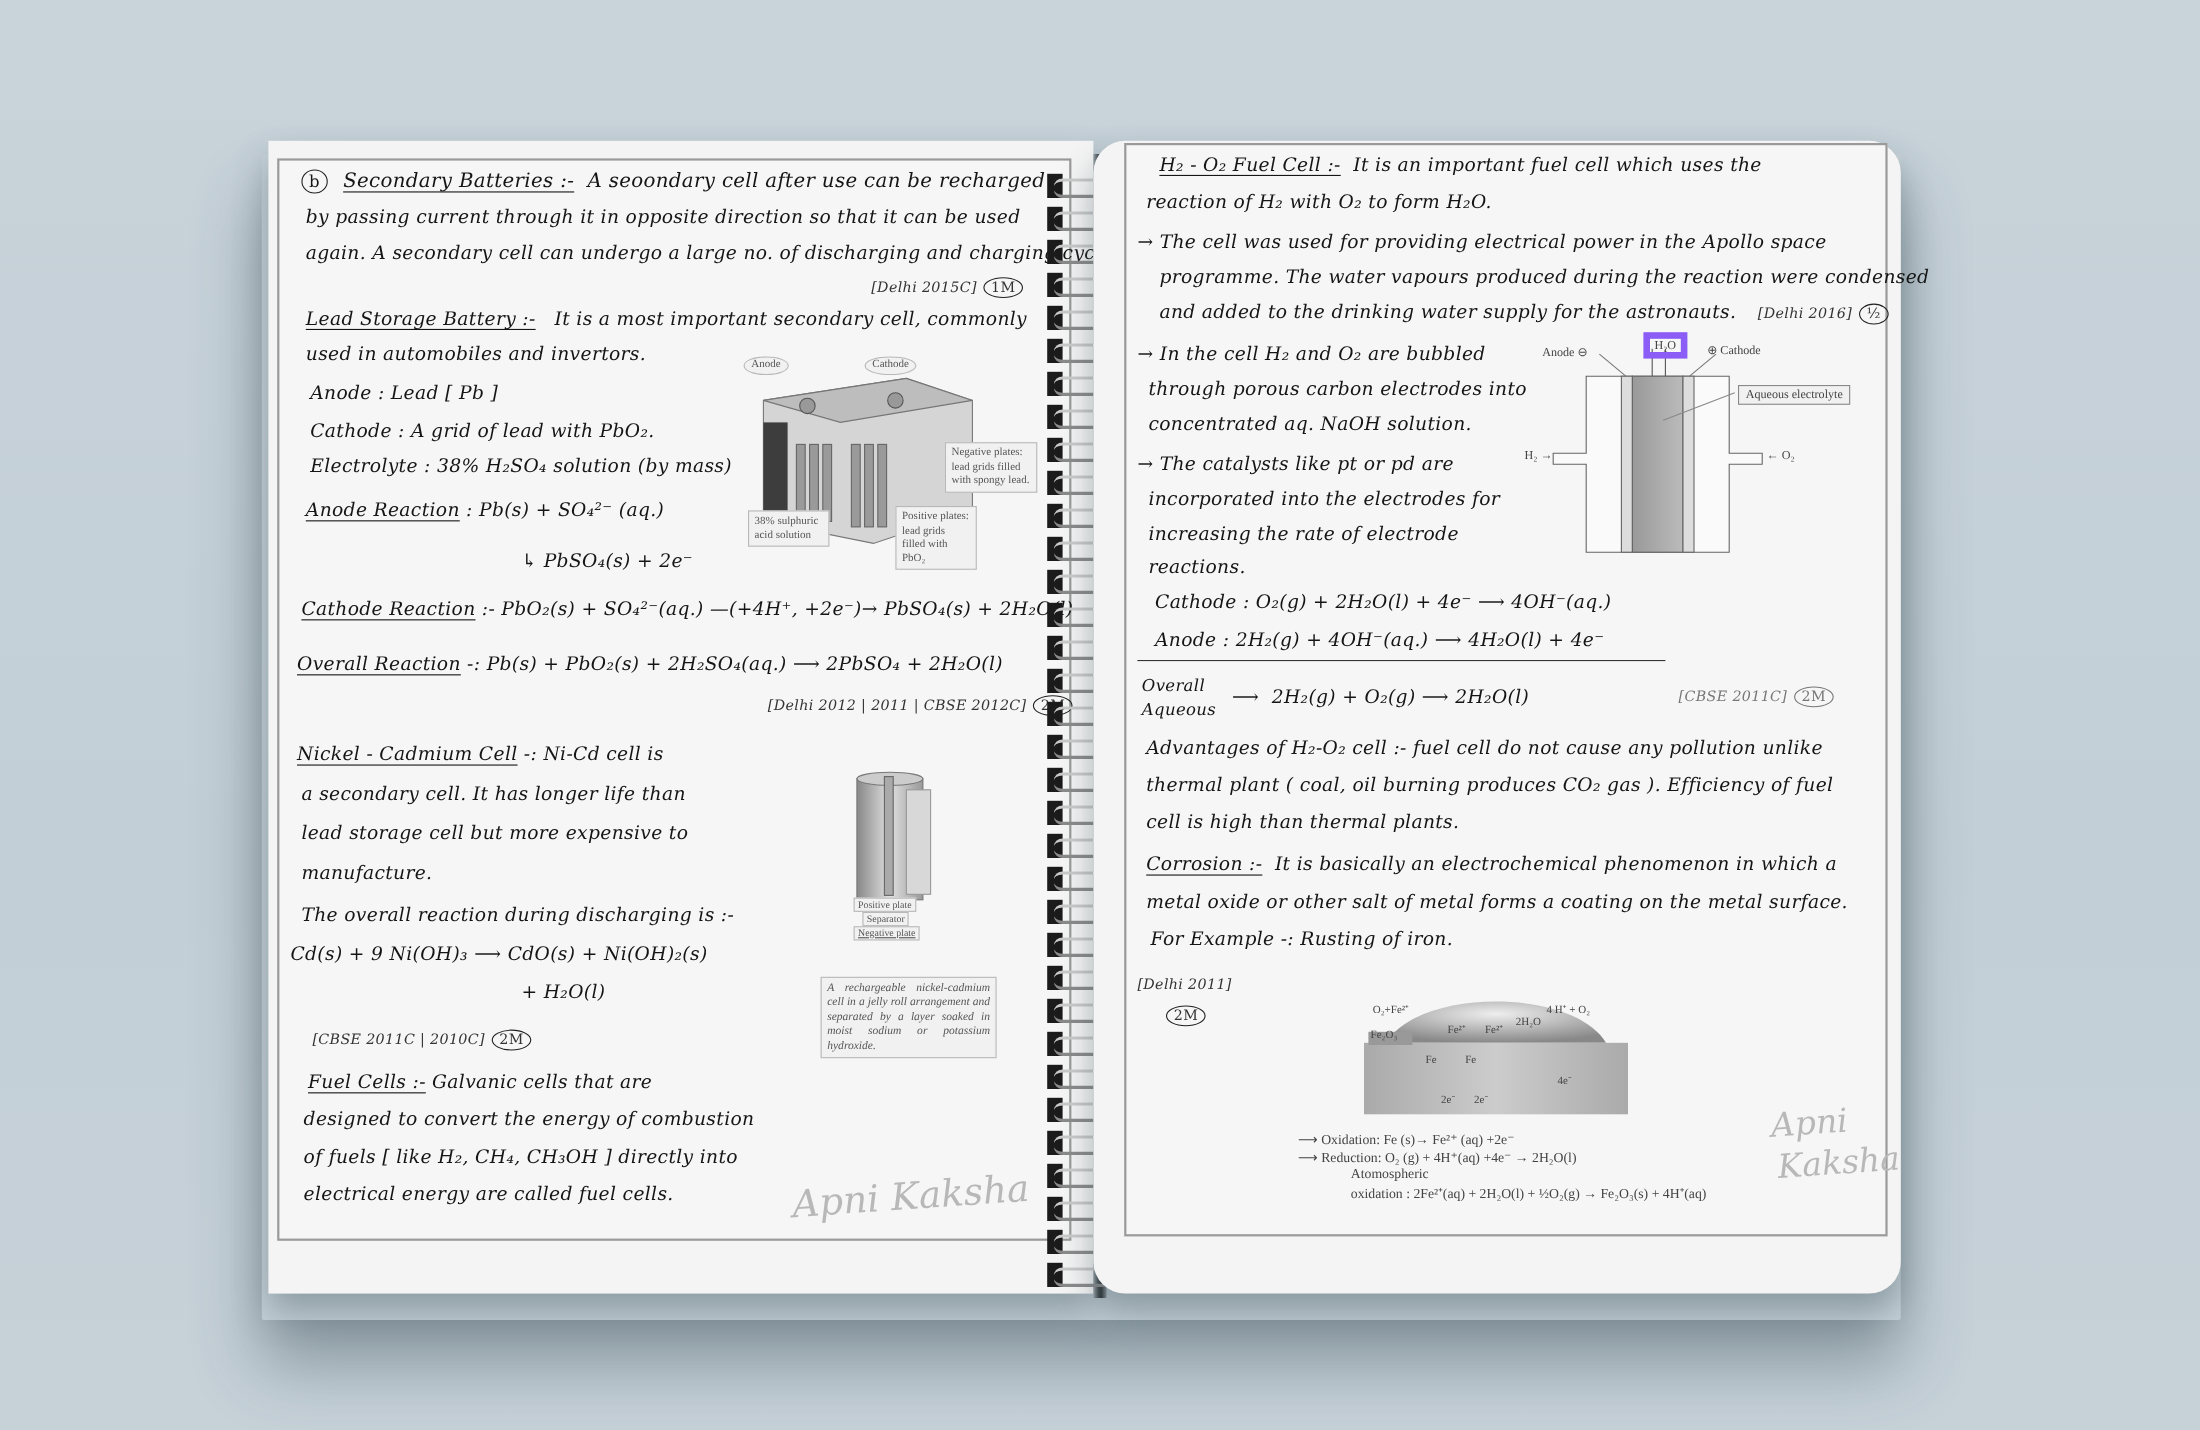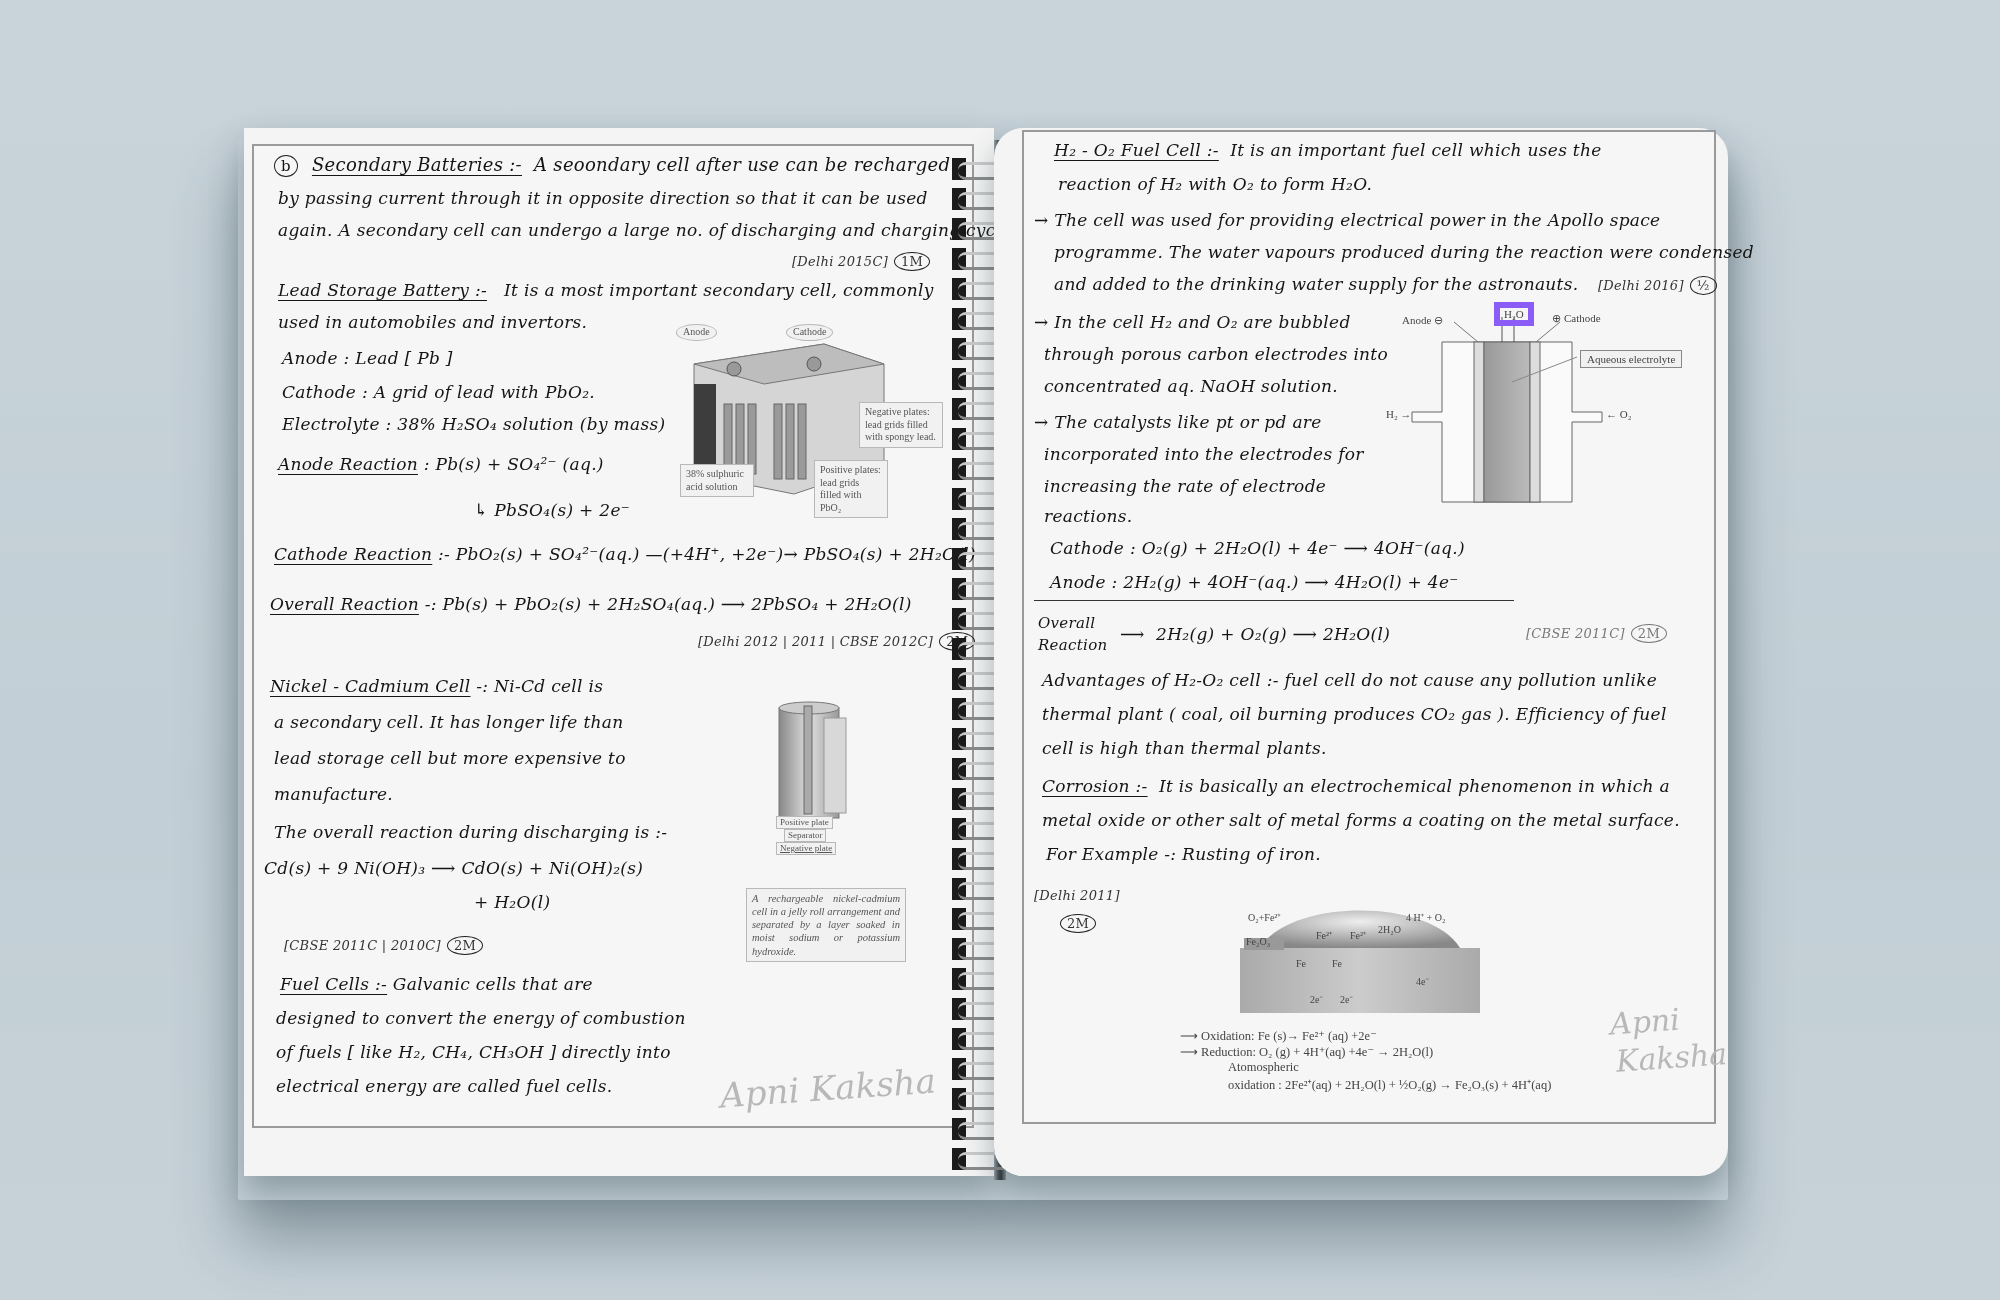--- a/index.html
+++ b/index.html
@@ -340,21 +340,21 @@
       <div class="wire"></div>
     </div>
 </div>
 
 <div class="page right">
   <div class="frame"></div>
 
   <div class="hw" style="left:60px;top:12px;">
     <span class="ul">H₂ - O₂ Fuel Cell :-</span>&nbsp;&nbsp;<span>It is an important fuel cell which uses the</span>
   </div>
-  <div class="hw" style="left:64px;top:46px;text-align:right;">reaction of H₂ with O₂ to form H₂O.</div>
+  <div class="hw" style="left:48px;top:46px;text-align:right;">reaction of H₂ with O₂ to form H₂O.</div>
   <div class="hw" style="left:40px;top:82px;">→ The cell was used for providing electrical power in the Apollo space</div>
   <div class="hw" style="left:60px;top:114px;">programme. The water vapours produced during the reaction were condensed</div>
   <div class="hw" style="left:60px;top:146px;">and added to the drinking water supply for the astronauts.</div>
   <div class="hw tag" style="left:604px;top:148px;">
     <span>[Delhi 2016]</span><span class="circ">½</span>
   </div>
 
   <div class="hw" style="left:40px;top:184px;">→ In the cell H₂ and O₂ are bubbled</div>
   <div class="hw" style="left:50px;top:216px;">through porous carbon electrodes into</div>
   <div class="hw" style="left:50px;top:248px;">concentrated aq. NaOH solution.</div>
@@ -386,21 +386,21 @@
     <div class="printed" style="left:150px;top:10px;font-size:11px;">⊕ <span>Cathode</span></div>
     <div class="printed" style="left:178px;top:48px;font-size:11px;border:1px solid #888;padding:2px 6px;background:#f1f1f1;">Aqueous electrolyte</div>
     <div class="printed" style="left:-16px;top:106px;font-size:11px;"><span>H₂</span> →</div>
     <div class="printed" style="left:204px;top:106px;font-size:11px;">← <span>O₂</span></div>
   </div>
 
   <div class="hw" style="left:56px;top:410px;">Cathode : O₂(g) + 2H₂O(l) + 4e⁻ ⟶ 4OH⁻(aq.)</div>
   <div class="hw" style="left:56px;top:444px;">Anode : 2H₂(g) + 4OH⁻(aq.) ⟶ 4H₂O(l) + 4e⁻</div>
   <div style="position:absolute;left:40px;top:472px;width:480px;border-top:1.5px solid #333;"></div>
   <div class="hw" style="left:44px;top:486px;font-size:15px;">Overall</div>
-  <div class="hw" style="left:44px;top:508px;font-size:15px;">Reaction</div>
+  <div class="hw" style="left:44px;top:508px;font-size:15px;">Aqueous</div>
   <div class="hw" style="left:126px;top:496px;">⟶&nbsp;&nbsp;<span>2H₂(g) + O₂(g) ⟶ 2H₂O(l)</span></div>
   <div class="hw tag" style="left:532px;top:496px;color:#777;">
     <span>[CBSE 2011C]</span><span class="circ" style="border-color:#777;">2M</span>
   </div>
 
   <div class="hw" style="left:48px;top:542px;">Advantages of H₂-O₂ cell :- fuel cell do not cause any pollution unlike</div>
   <div class="hw" style="left:48px;top:576px;">thermal plant ( coal, oil burning produces CO₂ gas ). Efficiency of fuel</div>
   <div class="hw" style="left:48px;top:610px;">cell is high than thermal plants.</div>
 
   <div class="hw" style="left:48px;top:648px;">

